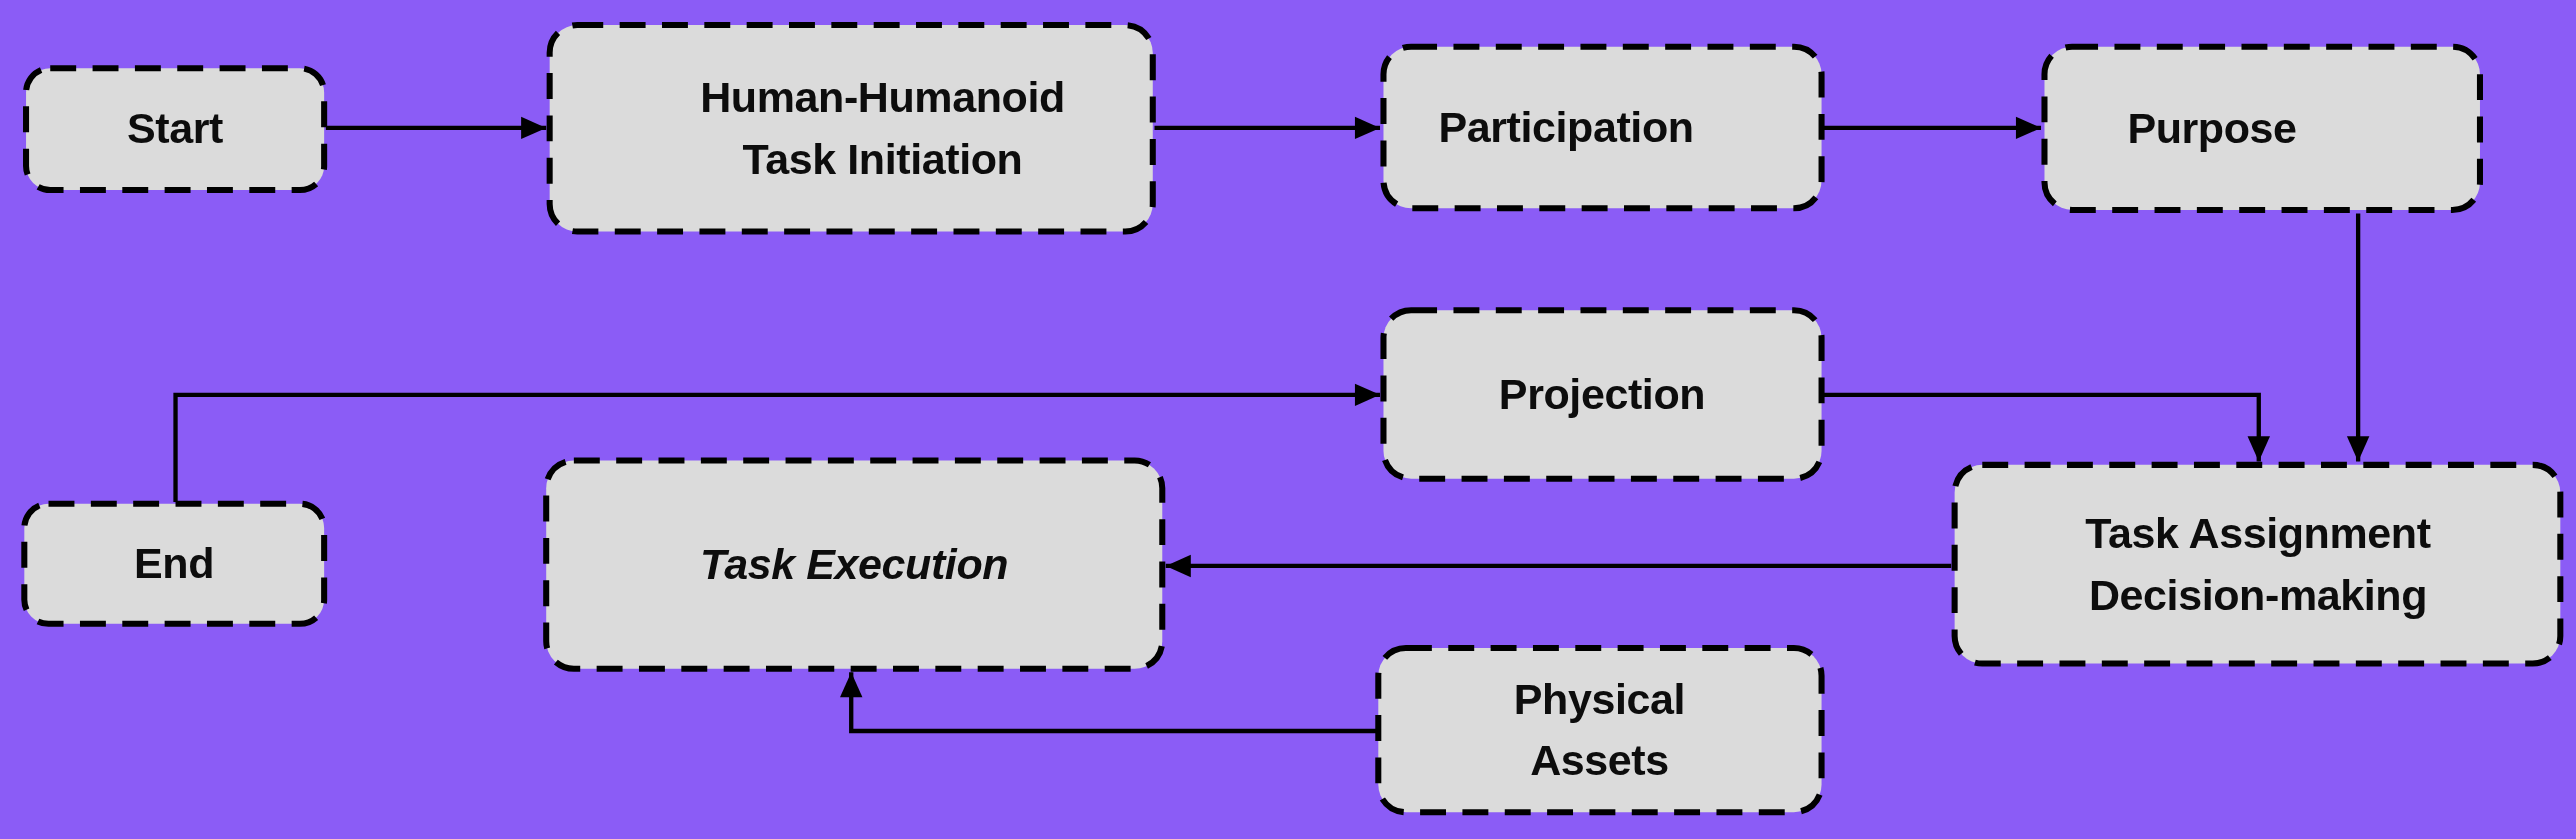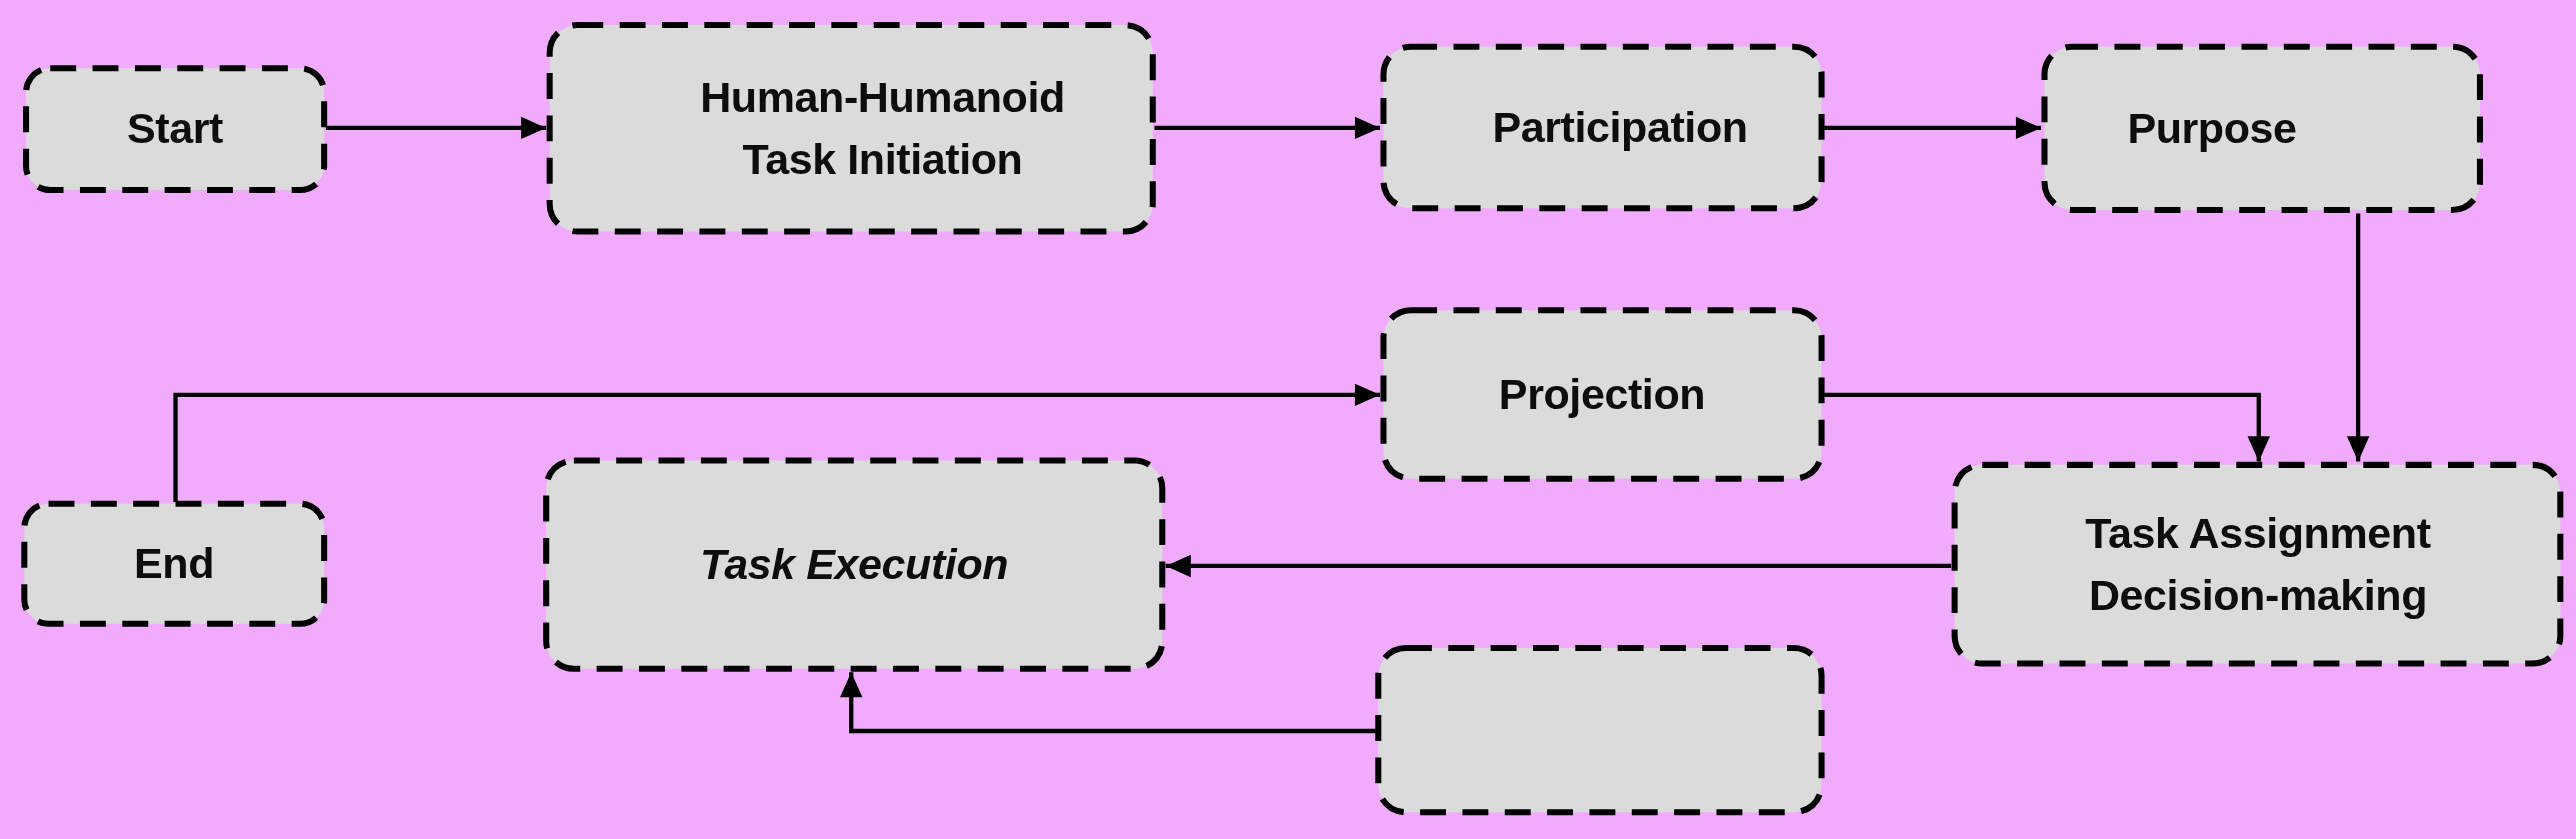--- a/index.html
+++ b/index.html
@@ -1,39 +1,39 @@
 <!DOCTYPE html>
 <html style="font-size:14px"><head>
 <meta charset="utf-8">
 <style>
   html,body{margin:0;padding:0;background:#ffffff;}
   #canvas{
     position:relative;
     width:2576px;height:839px;
-    background:#f0abfc;
+    background:#8b5cf6;
     font-family:"Liberation Sans","DejaVu Sans",sans-serif;
     overflow:hidden;
   }
   #wires{position:absolute;left:0;top:0;width:2576px;height:839px;}
   .node-label{
     position:absolute;
     display:flex;align-items:center;justify-content:center;
     text-align:center;
     font-weight:700;
     font-size:43px;
     line-height:1.42;
     letter-spacing:-0.4px;
     color:#0d0d0d;
     white-space:pre-line;
     pointer-events:none;
   }
   
   #lbl-start          {left:26px;  top:68px;  width:298px; height:122px;}
   #lbl-task-initiation{left:581px; top:25px;  width:603px; height:207px;}
-  #lbl-participation  {left:1401px;top:47px;  width:438px; height:162px;}
+  #lbl-participation  {left:1347px;top:47px;  width:438px; height:162px;}
   #lbl-purpose        {left:1994px;top:47px;  width:436px; height:163px;}
   #lbl-projection     {left:1383px;top:310px; width:438px; height:169px;}
   #lbl-task-assignment{left:1955px;top:465px; width:606px; height:199px;}
   #lbl-end            {left:24px;  top:504px; width:300px; height:120px;text-align:right;}
   #lbl-task-execution {left:546px; top:461px; width:616px; height:208px;font-style:italic;}
   #lbl-physical-assets{left:1378px;top:648px; width:443px; height:164px;}
 </style>
 </head>
 <body>
 
@@ -73,15 +73,17 @@
   <div class="node-label" id="lbl-start">Start</div>
   <div class="node-label" id="lbl-task-initiation">Human-Humanoid
 Task Initiation</div>
   <div class="node-label" id="lbl-participation">Participation</div>
   <div class="node-label" id="lbl-purpose">Purpose</div>
   <div class="node-label" id="lbl-task-assignment">Task Assignment
 Decision-making</div>
   <div class="node-label" id="lbl-projection">Projection</div>
   <div class="node-label" id="lbl-end">End</div>
   <div class="node-label" id="lbl-task-execution">Task Execution</div>
+  <div class="node-label" id="lbl-physical-assets">Physical
+Assets</div>
 
 </div>
 
 
 </body></html>

